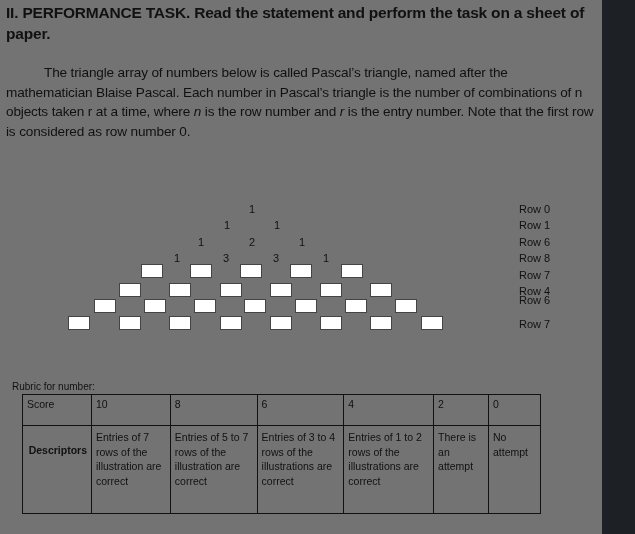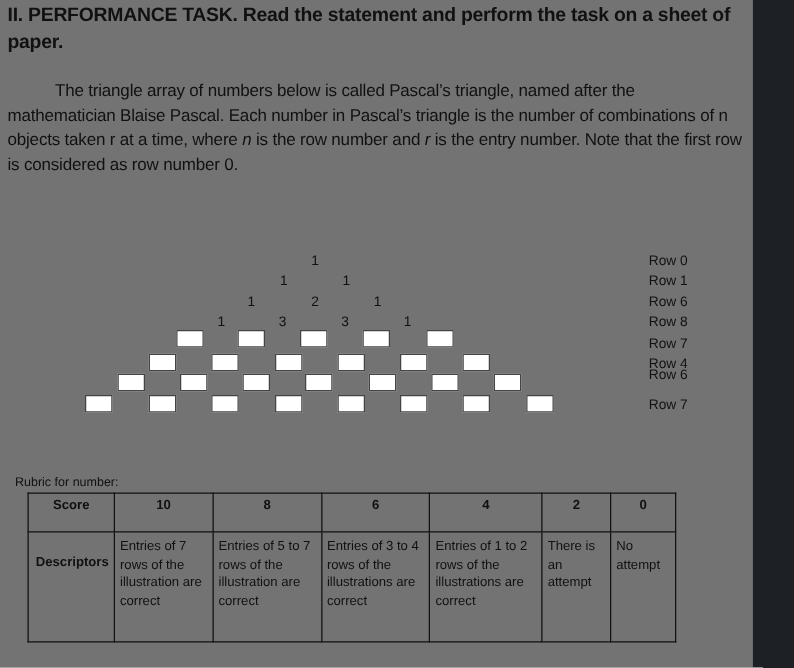--- a/index.html
+++ b/index.html
@@ -27,21 +27,21 @@
   .tri { position: absolute; left: 0; top: 0; width: 602px; height: 340px; }
   .num { position: absolute; font-size: 11px; line-height: 12px; width: 14px; text-align: center; margin-left: -7px; }
   .box { position: absolute; width: 22px; height: 14px; border: 1.3px solid #444; background: #fff; box-sizing: border-box; }
   .rowlabel { position: absolute; left: 519px; font-size: 11px; line-height: 12px; }
   .rubric-label { position: absolute; left: 12px; top: 381px; font-size: 10px; line-height: 12px; }
   table.rubric {
     position: absolute; left: 22px; top: 394px; width: 519px; height: 120px;
     border-collapse: collapse; font-size: 10.5px; line-height: 14.5px;
   }
   table.rubric td, table.rubric th { border: 1.2px solid #111; padding: 0 4px; vertical-align: top; }
-  table.rubric th { font-weight: bold; text-align: center; height: 28px; padding-top: 2px; }
+  table.rubric th { font-weight: normal; text-align: left; height: 28px; padding-top: 2px; }
   table.rubric td.desc-head { font-weight: bold; vertical-align: top; padding-top: 17px; text-align: right; }
   table.rubric td.desc { padding-top: 4px; }
 </style>
 </head>
 <body>
 
 <div class="page">
 
   <div class="heading">II. PERFORMANCE TASK. Read the statement and perform the task on a sheet of paper.</div>
 

